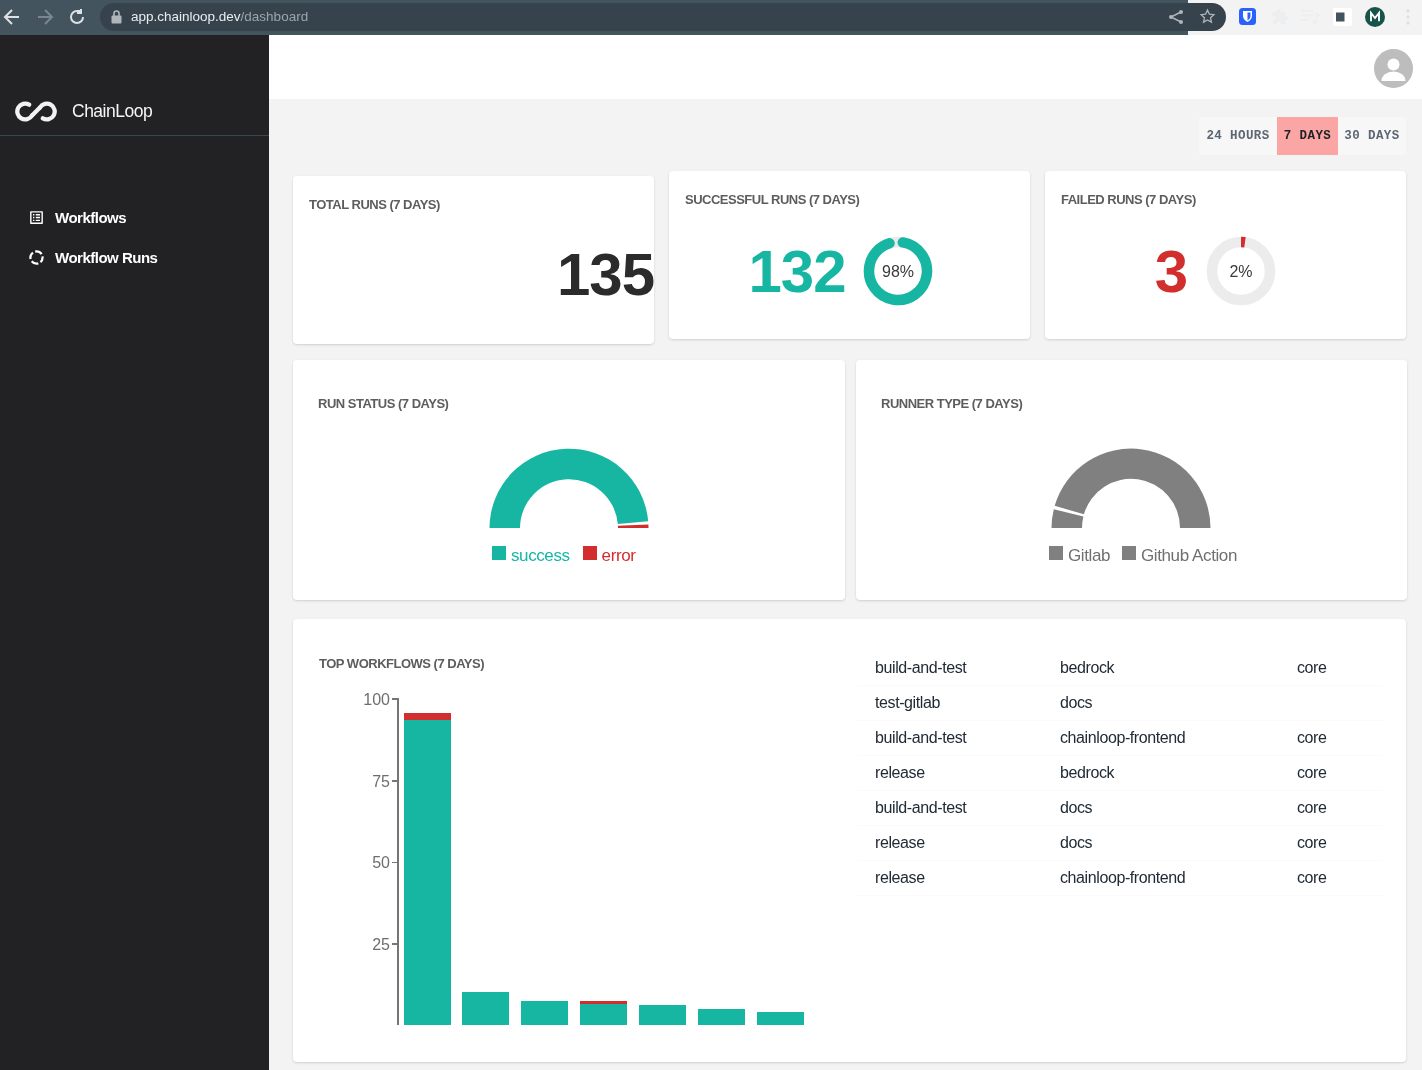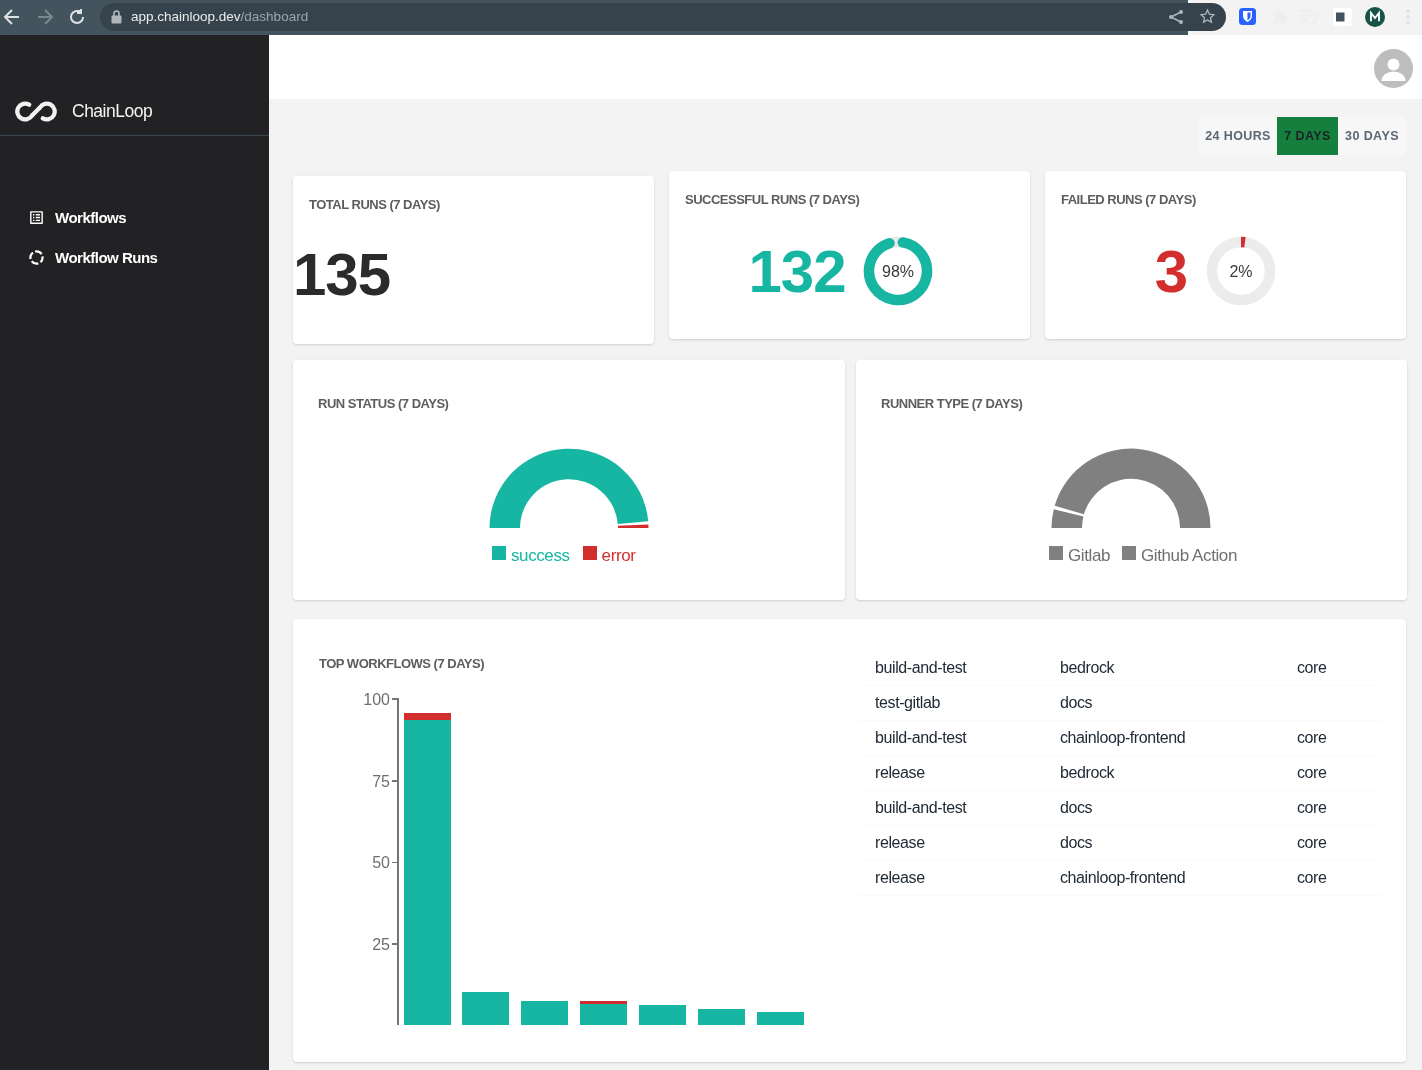--- a/index.html
+++ b/index.html
@@ -22,22 +22,22 @@
 .nav-item .ic { margin-left:21px; width:17px; height:17px; }
 .nav-item .t { margin-left:10px; font-size:15px; font-weight:bold; letter-spacing:-0.5px; color:#ffffff; }
 .nav-active { background:#333335; }
 .nav-active .t { color:#1db47e; }
 
 
 .header { position:absolute; left:269px; top:35px; width:1153px; height:64px; background:#ffffff; }
 .avatar { position:absolute; left:1374px; top:49px; width:39px; height:39px; border-radius:50%; background:#bdbdbd; }
 
 .tabs { position:absolute; left:1199px; top:117px; height:38px; display:flex; border-radius:4px; overflow:hidden; }
-.tab { height:38px; display:flex; align-items:center; justify-content:center; font-size:12.5px; font-weight:bold; letter-spacing:0.4px; color:#5c6773; background:#f7f7f8; }
-.tab.sel { background:#15803d; color:#1d2125; }
+.tab { height:38px; display:flex; align-items:center; justify-content:center; font-size:12.5px; font-weight:bold; letter-spacing:0.4px; color:#5c6773; background:#f7f7f8;font-family:Liberation Mono, monospace; }
+.tab.sel { background:#fca5a5; color:#1d2125; }
 
 .card { position:absolute; background:#fff; border-radius:4px; box-shadow:0 1px 3px rgba(0,0,0,0.10), 0 1px 2px rgba(0,0,0,0.06); }
 .clabel { position:absolute; font-size:13px; font-weight:bold; color:#5d5d5d; letter-spacing:-0.5px; }
 .bignum { font-size:60px; font-weight:bold; letter-spacing:-1px; }
 .statrow { position:absolute; display:flex; align-items:center; justify-content:center; width:100%; height:74px; }
 
 .legend { position:absolute; display:flex; align-items:flex-start; font-size:17px; letter-spacing:-0.4px; }
 .lsq { width:14px; height:14px; display:inline-block; margin-right:5px; }
 
 
@@ -156,21 +156,21 @@
 </div>
 
 <div class="tabs">
   <div class="tab" style="width:78px;">24 HOURS</div>
   <div class="tab sel" style="width:61px;">7 DAYS</div>
   <div class="tab" style="width:68px;">30 DAYS</div>
 </div>
 
 <div class="card" style="left:293px; top:176px; width:361px; height:168px;">
   <div class="clabel" style="left:16px; top:21px;">TOTAL RUNS (7 DAYS)</div>
-  <div class="abs bignum" style="left:0; top:62px; width:361px; height:74px; line-height:74px; text-align:left; color:#2b2b2b;">135</div>
+  <div class="abs bignum" style="left:0; top:62px; width:361px; height:74px; line-height:74px; text-align:right; color:#2b2b2b;">135</div>
 </div>
 
 <div class="card" style="left:669px; top:171px; width:361px; height:168px;">
   <div class="clabel" style="left:16px; top:21px;">SUCCESSFUL RUNS (7 DAYS)</div>
   <div class="statrow" style="top:63px; transform:translateX(-8px); gap:15px;">
     <span class="bignum" style="color:#16b6a3;">132</span>
     <svg width="74" height="74" viewBox="0 0 74 74">
       <circle cx="37" cy="37" r="29" fill="none" stroke="#e9e9e9" stroke-width="10.5"></circle>
       <circle cx="37" cy="37" r="29" fill="none" stroke="#16b6a3" stroke-width="10.5" stroke-linecap="round" stroke-dasharray="168.4 13.8" transform="rotate(-80.4 37 37)"></circle>
       <text x="37" y="43" text-anchor="middle" font-size="16" fill="#3a3a3a">98%</text>

